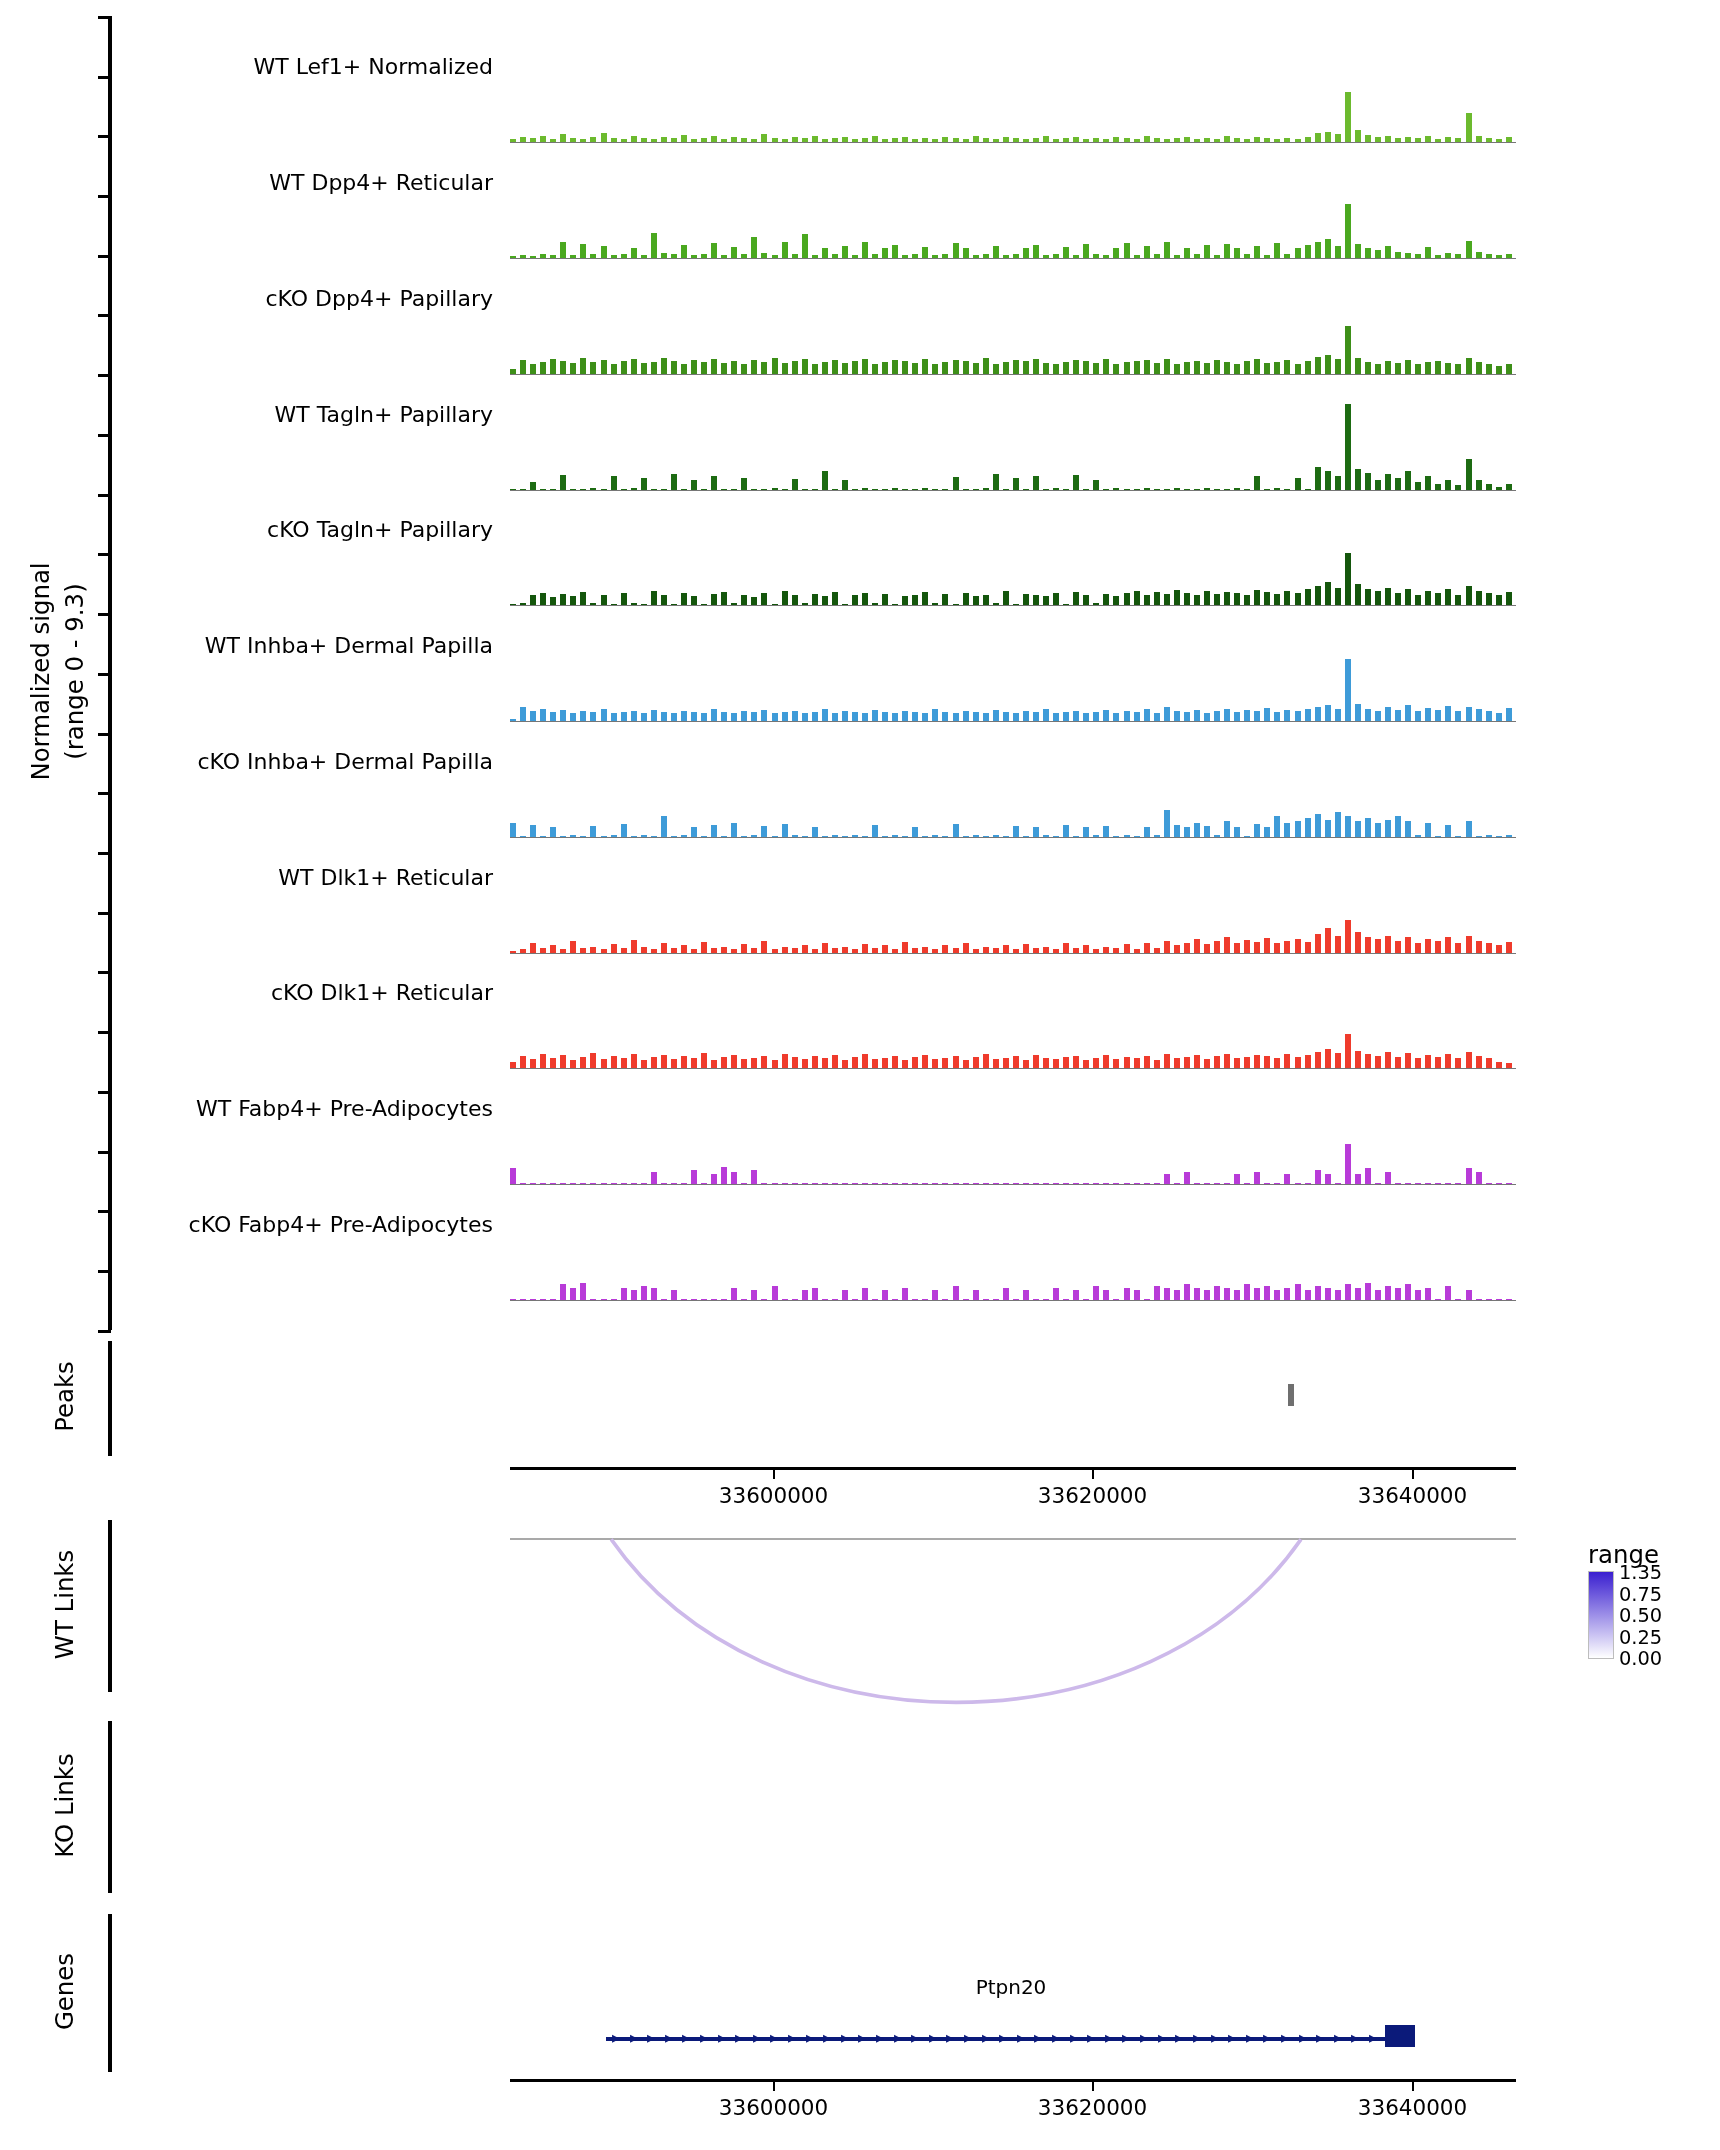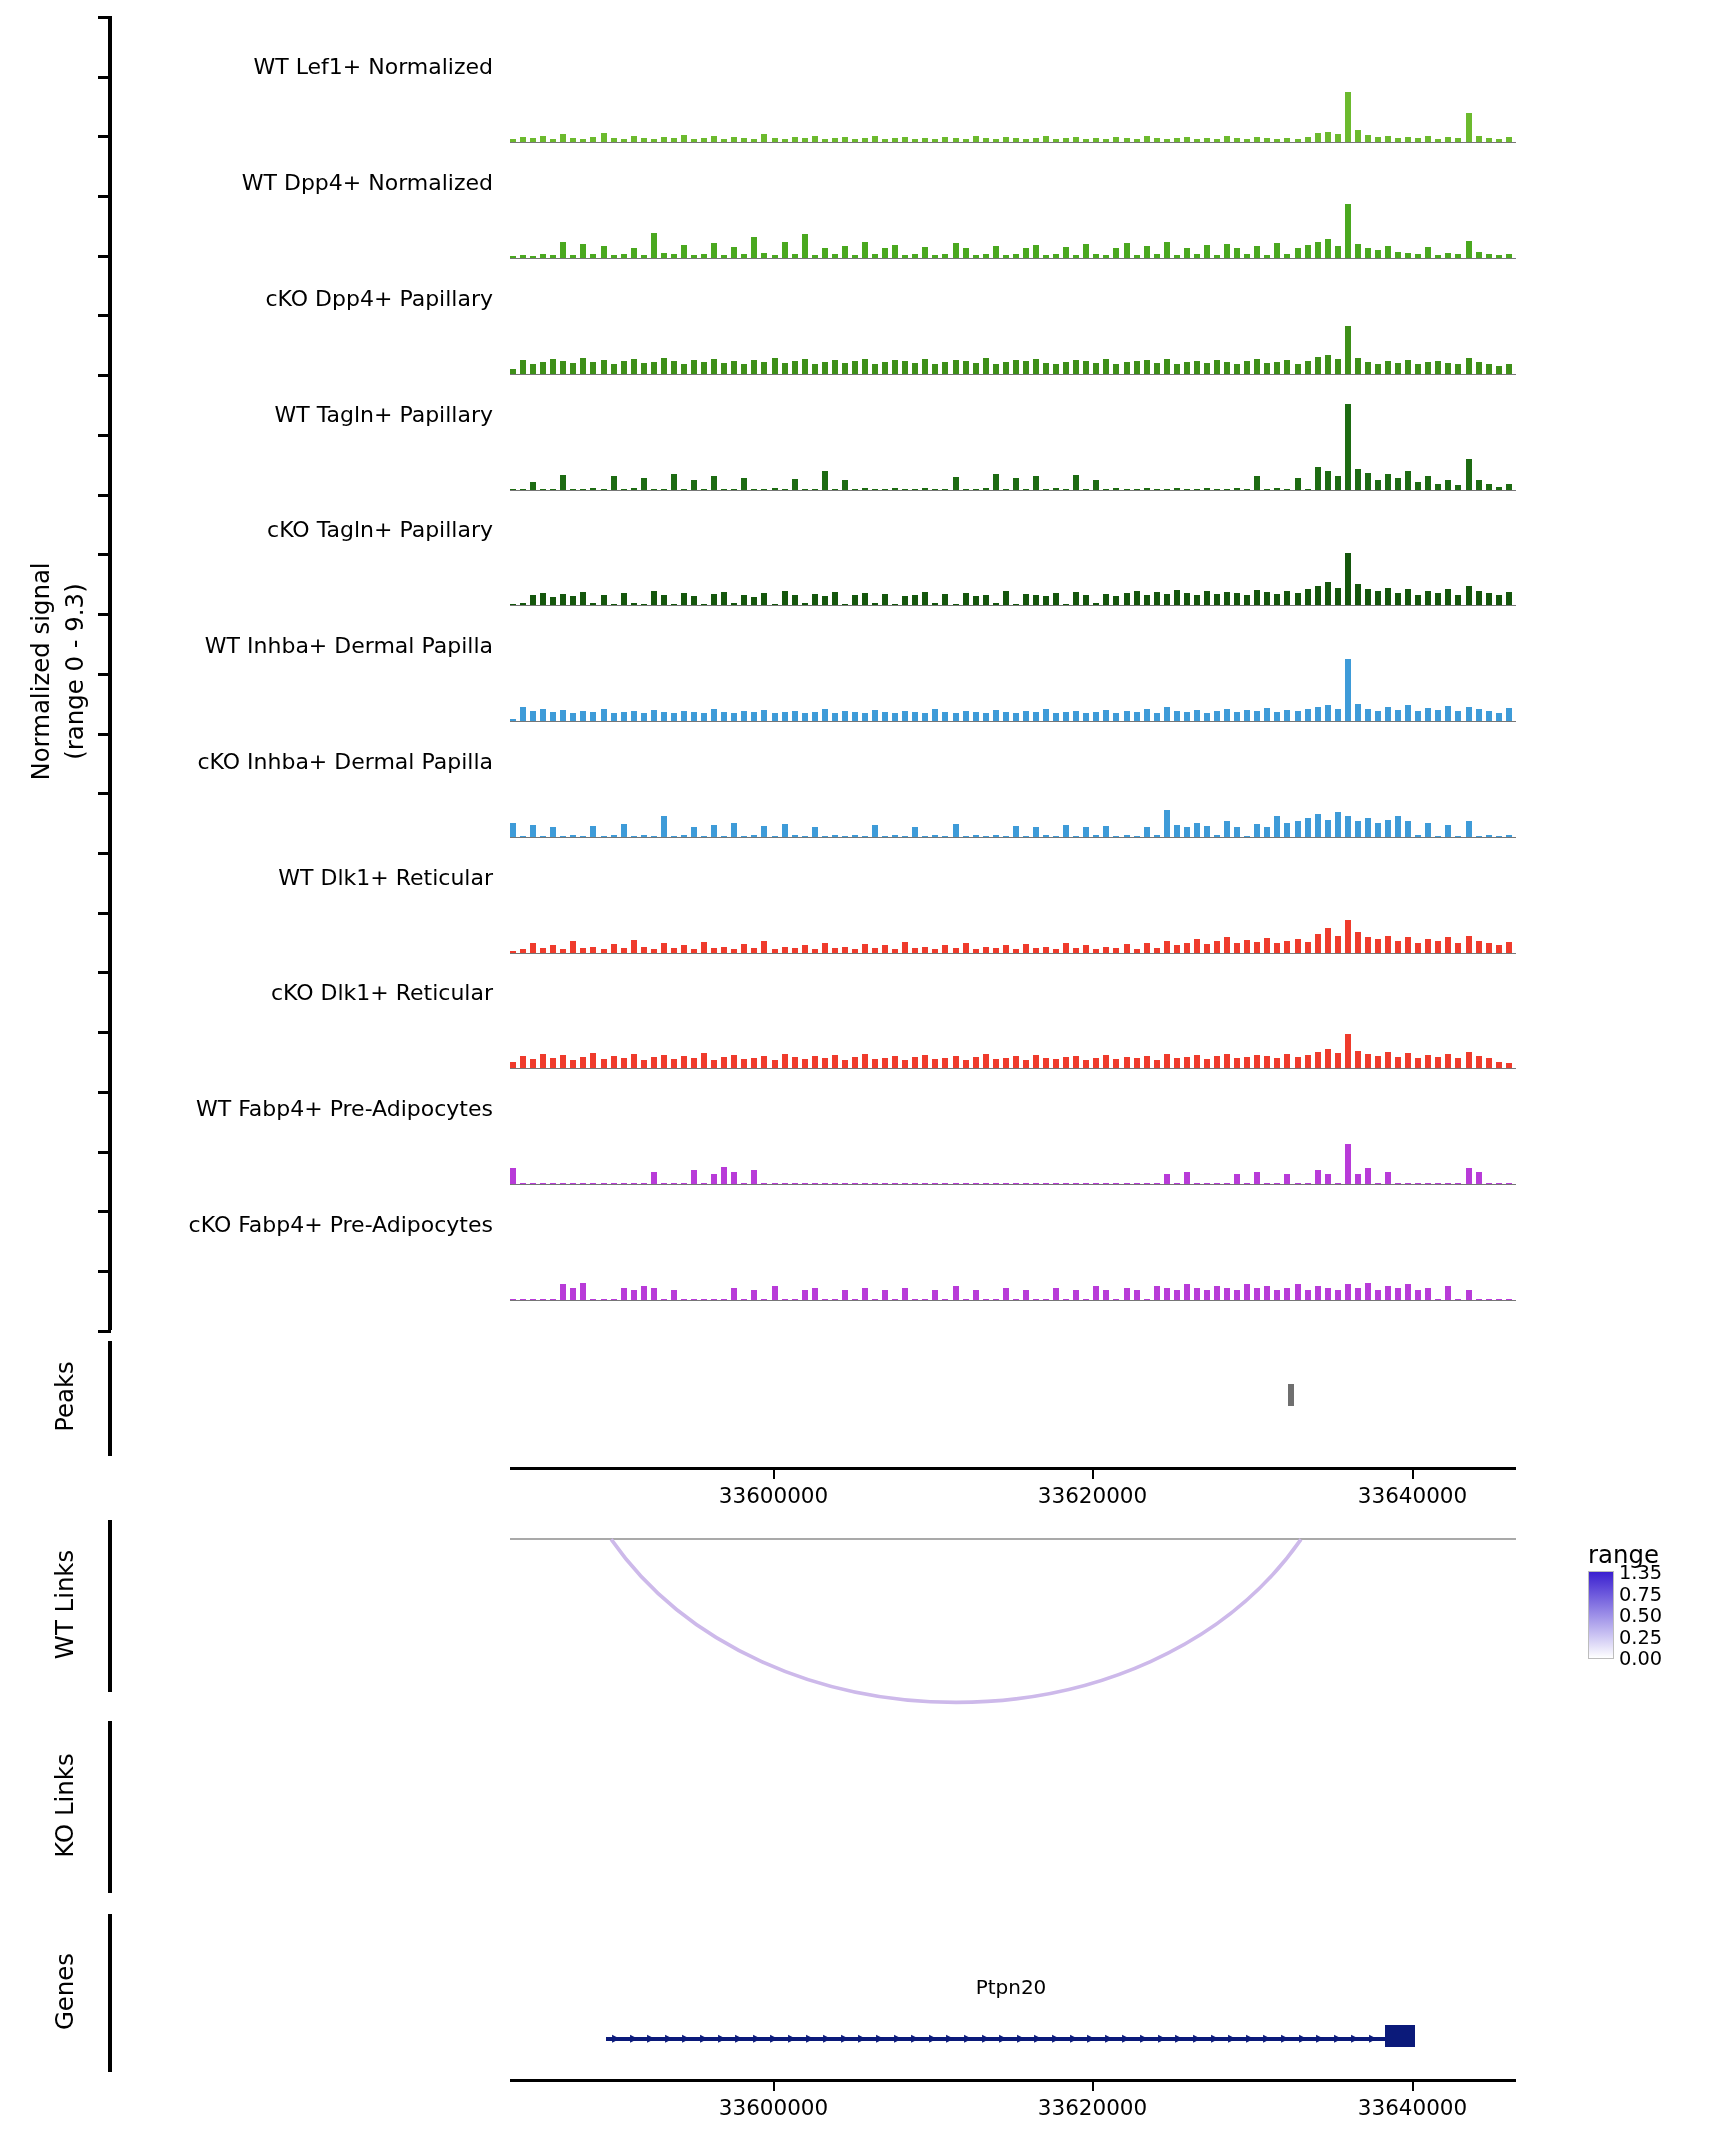--- a/index.html
+++ b/index.html
@@ -244,21 +244,21 @@
         <div class="bar" style="left: 935px; width: 6.2px; height: 4.8px; background: rgb(108, 186, 46);"></div>
         <div class="bar" style="left: 945px; width: 6.2px; height: 3.8px; background: rgb(108, 186, 46);"></div>
         <div class="bar" style="left: 956px; width: 6.2px; height: 29px; background: rgb(108, 186, 46);"></div>
         <div class="bar" style="left: 966px; width: 6.2px; height: 5.7px; background: rgb(108, 186, 46);"></div>
         <div class="bar" style="left: 976px; width: 6.2px; height: 3.8px; background: rgb(108, 186, 46);"></div>
         <div class="bar" style="left: 986px; width: 6.2px; height: 2.9px; background: rgb(108, 186, 46);"></div>
         <div class="bar" style="left: 996px; width: 6.2px; height: 4.8px; background: rgb(108, 186, 46);"></div>
       </div>
     </div>
     <div class="track-row" style="left: 0px; top: 166px; width: 1721px; height: 93px;">
-      <div class="track-name" style="right: 1228px; top: 4.3px;">WT Dpp4+ Normalized</div>
+      <div class="track-name" style="right: 1228px; top: 4.3px;">WT Dpp4+ Reticular</div>
       <div class="track-plot" style="left: 510px; top: 0px; width: 1006px; height: 93px;">
         <div class="baseline"></div>
         <div class="bar" style="left: 0px; width: 6.2px; height: 1.9px; background: rgb(74, 168, 31);"></div>
         <div class="bar" style="left: 10px; width: 6.2px; height: 2.9px; background: rgb(74, 168, 31);"></div>
         <div class="bar" style="left: 20px; width: 6.2px; height: 1.9px; background: rgb(74, 168, 31);"></div>
         <div class="bar" style="left: 30px; width: 6.2px; height: 3.8px; background: rgb(74, 168, 31);"></div>
         <div class="bar" style="left: 40px; width: 6.2px; height: 2.9px; background: rgb(74, 168, 31);"></div>
         <div class="bar" style="left: 50px; width: 6.2px; height: 15.3px; background: rgb(74, 168, 31);"></div>
         <div class="bar" style="left: 60px; width: 6.2px; height: 2.9px; background: rgb(74, 168, 31);"></div>
         <div class="bar" style="left: 70px; width: 6.2px; height: 13.4px; background: rgb(74, 168, 31);"></div>

